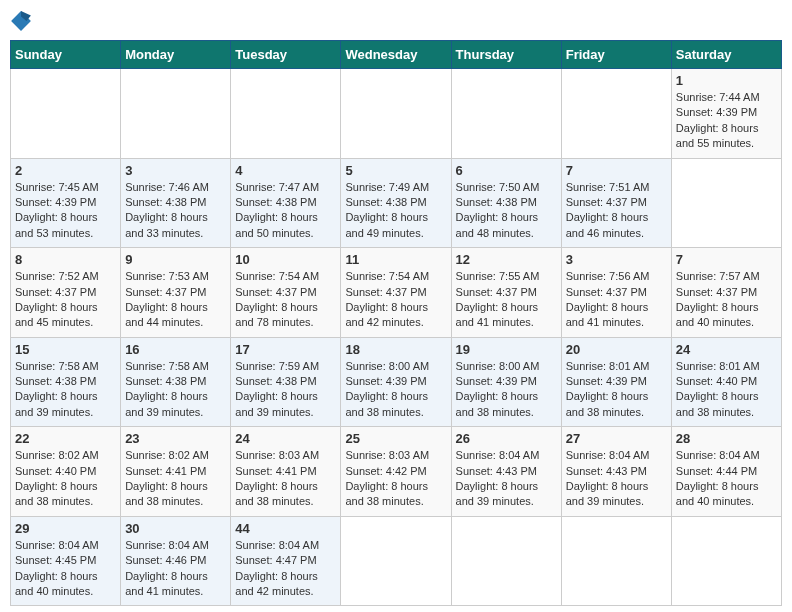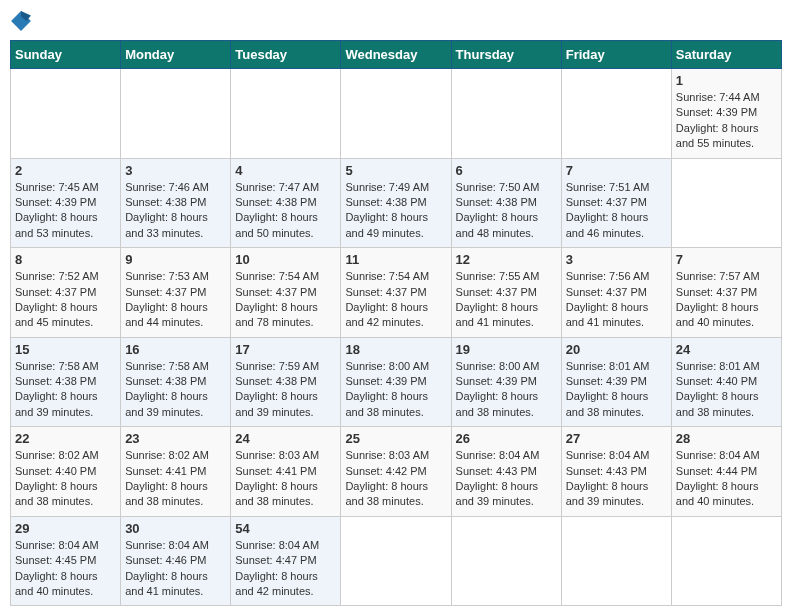--- a/index.html
+++ b/index.html
@@ -364,21 +364,21 @@
       </td>
         <td>
         <span class="day-number">30</span>
         <div class="cell-content">
           <span>Sunrise: 8:04 AM</span><br>
           <span>Sunset: 4:46 PM</span><br>
           <span>Daylight: 8 hours and 41 minutes.</span>
         </div>
       </td>
         <td>
-        <span class="day-number">54</span>
+        <span class="day-number">44</span>
         <div class="cell-content">
           <span>Sunrise: 8:04 AM</span><br>
           <span>Sunset: 4:47 PM</span><br>
           <span>Daylight: 8 hours and 42 minutes.</span>
         </div>
       </td>
         <td class="empty-cell" style="background: rgb(255, 255, 255);"></td>
         <td class="empty-cell" style="background: rgb(255, 255, 255);"></td>
         <td class="empty-cell" style="background: rgb(255, 255, 255);"></td>
         <td class="empty-cell" style="background: rgb(255, 255, 255);"></td>

